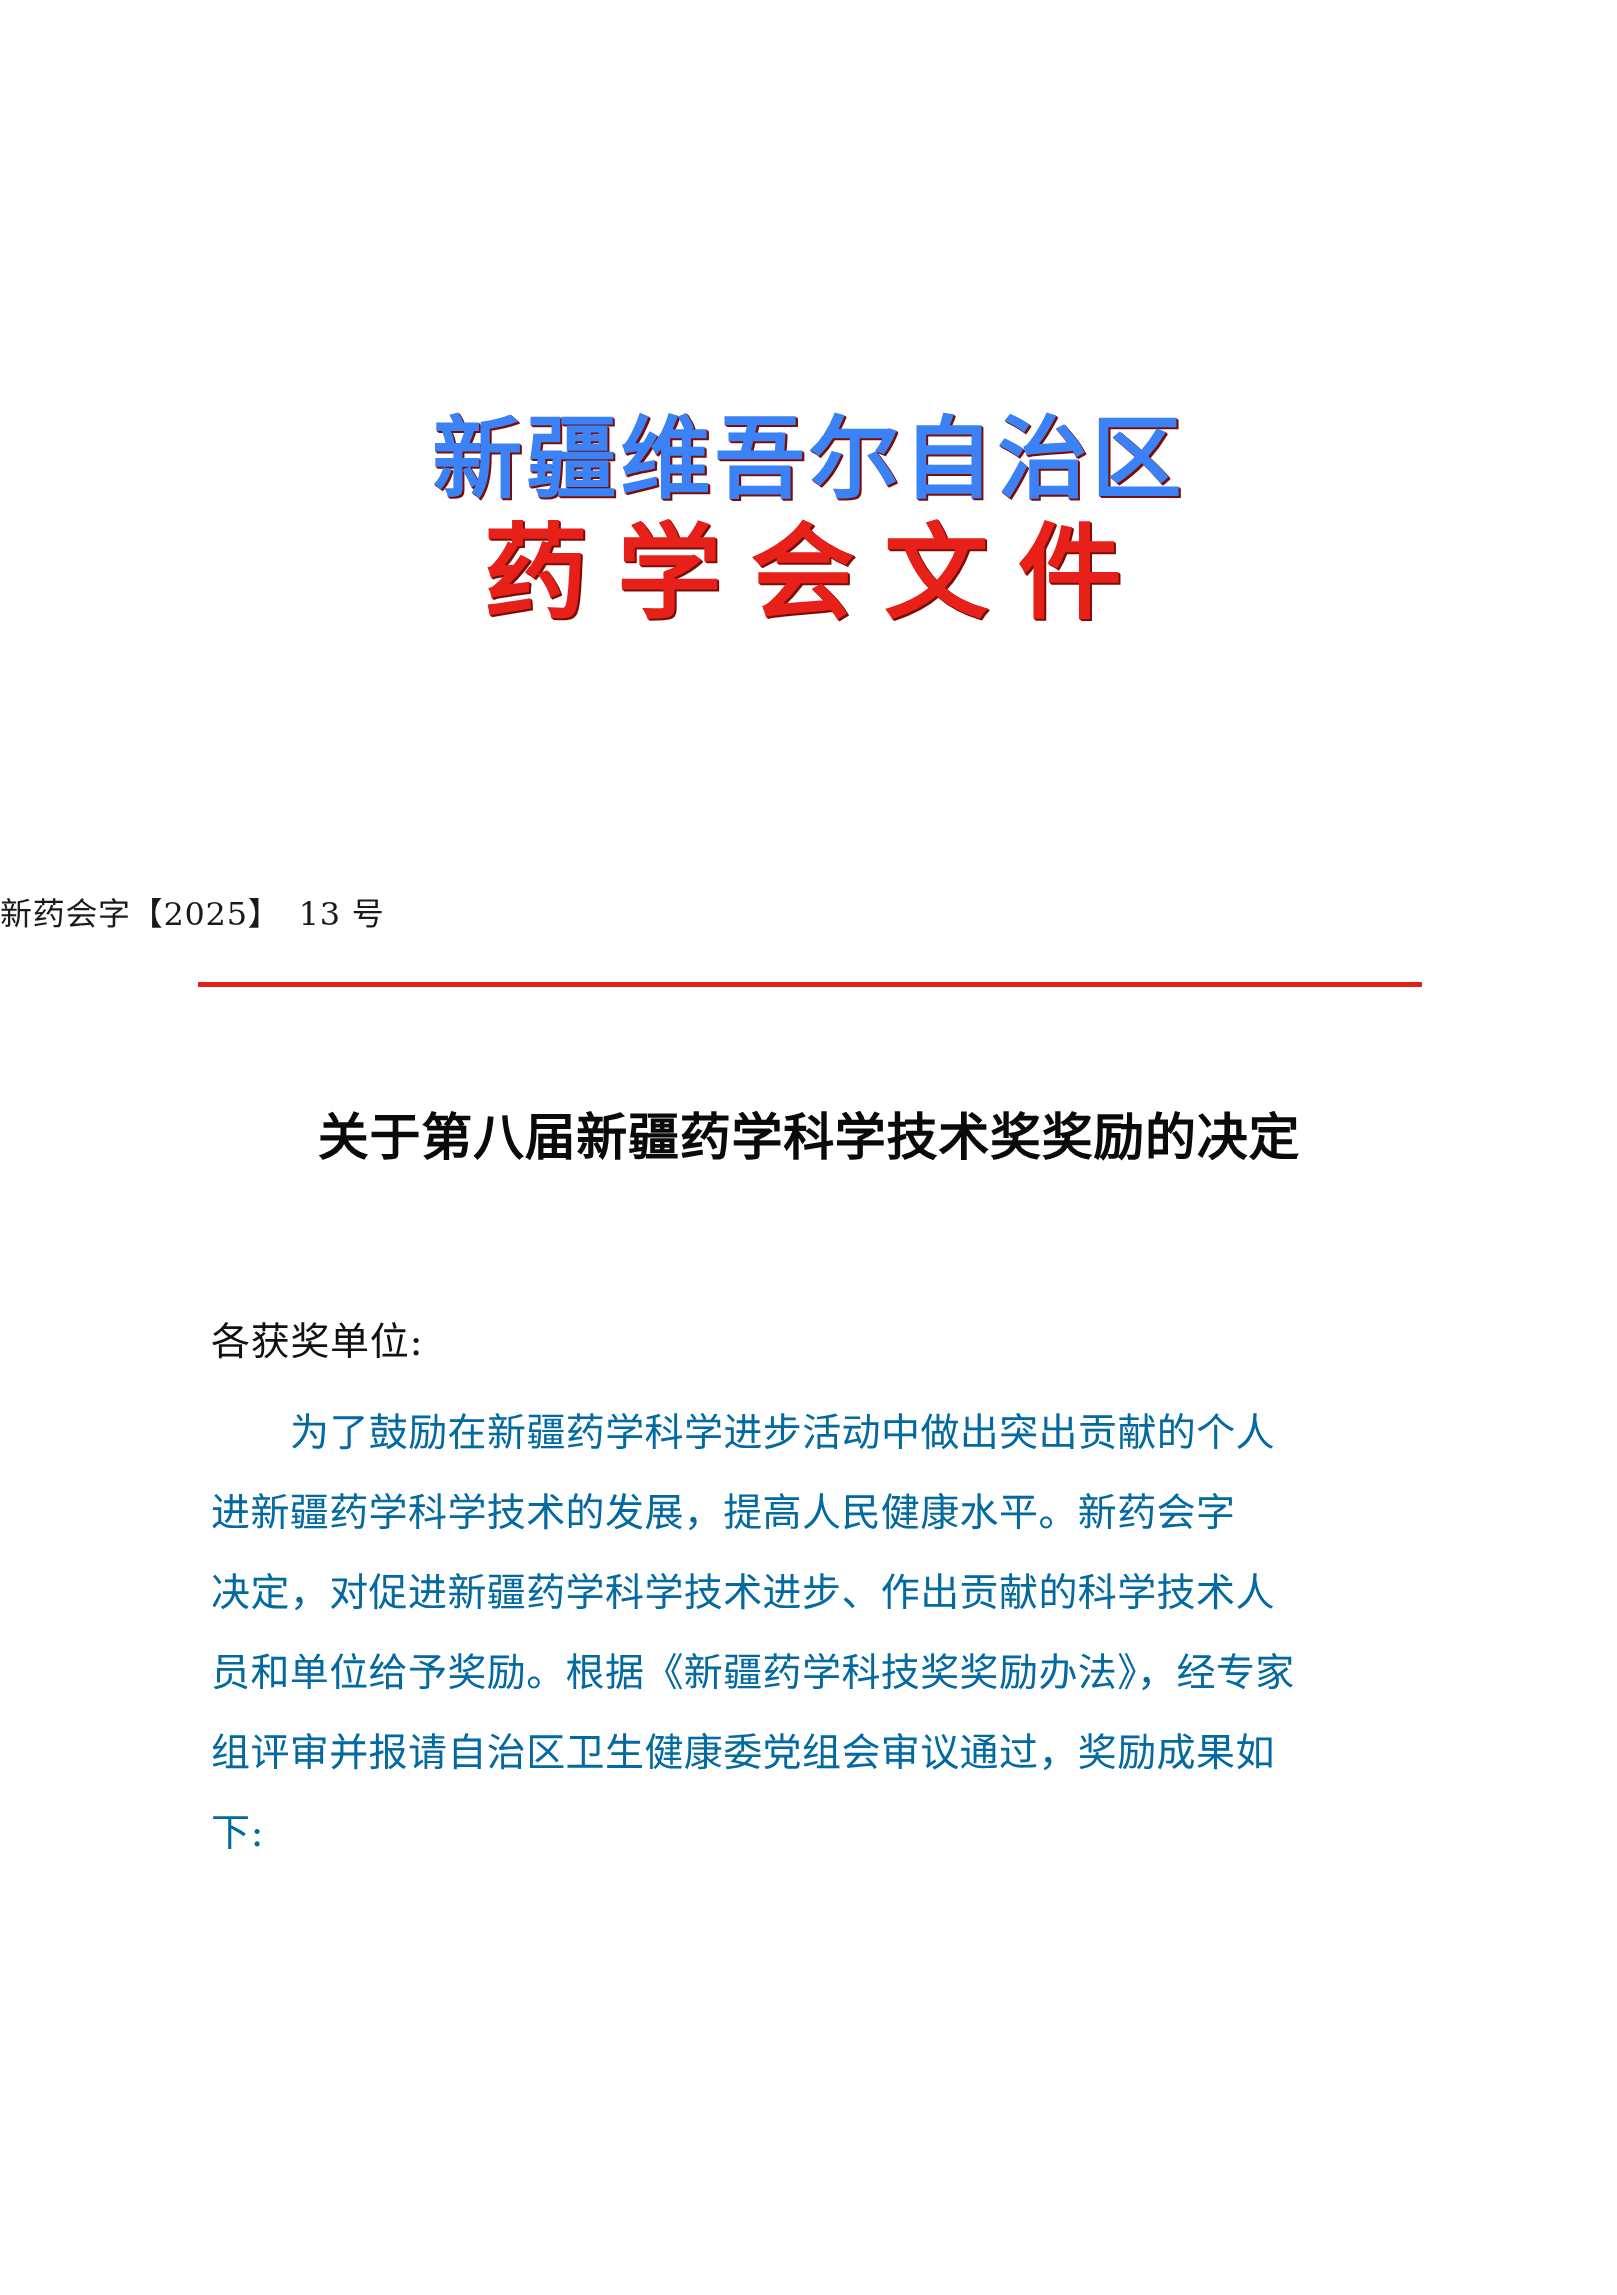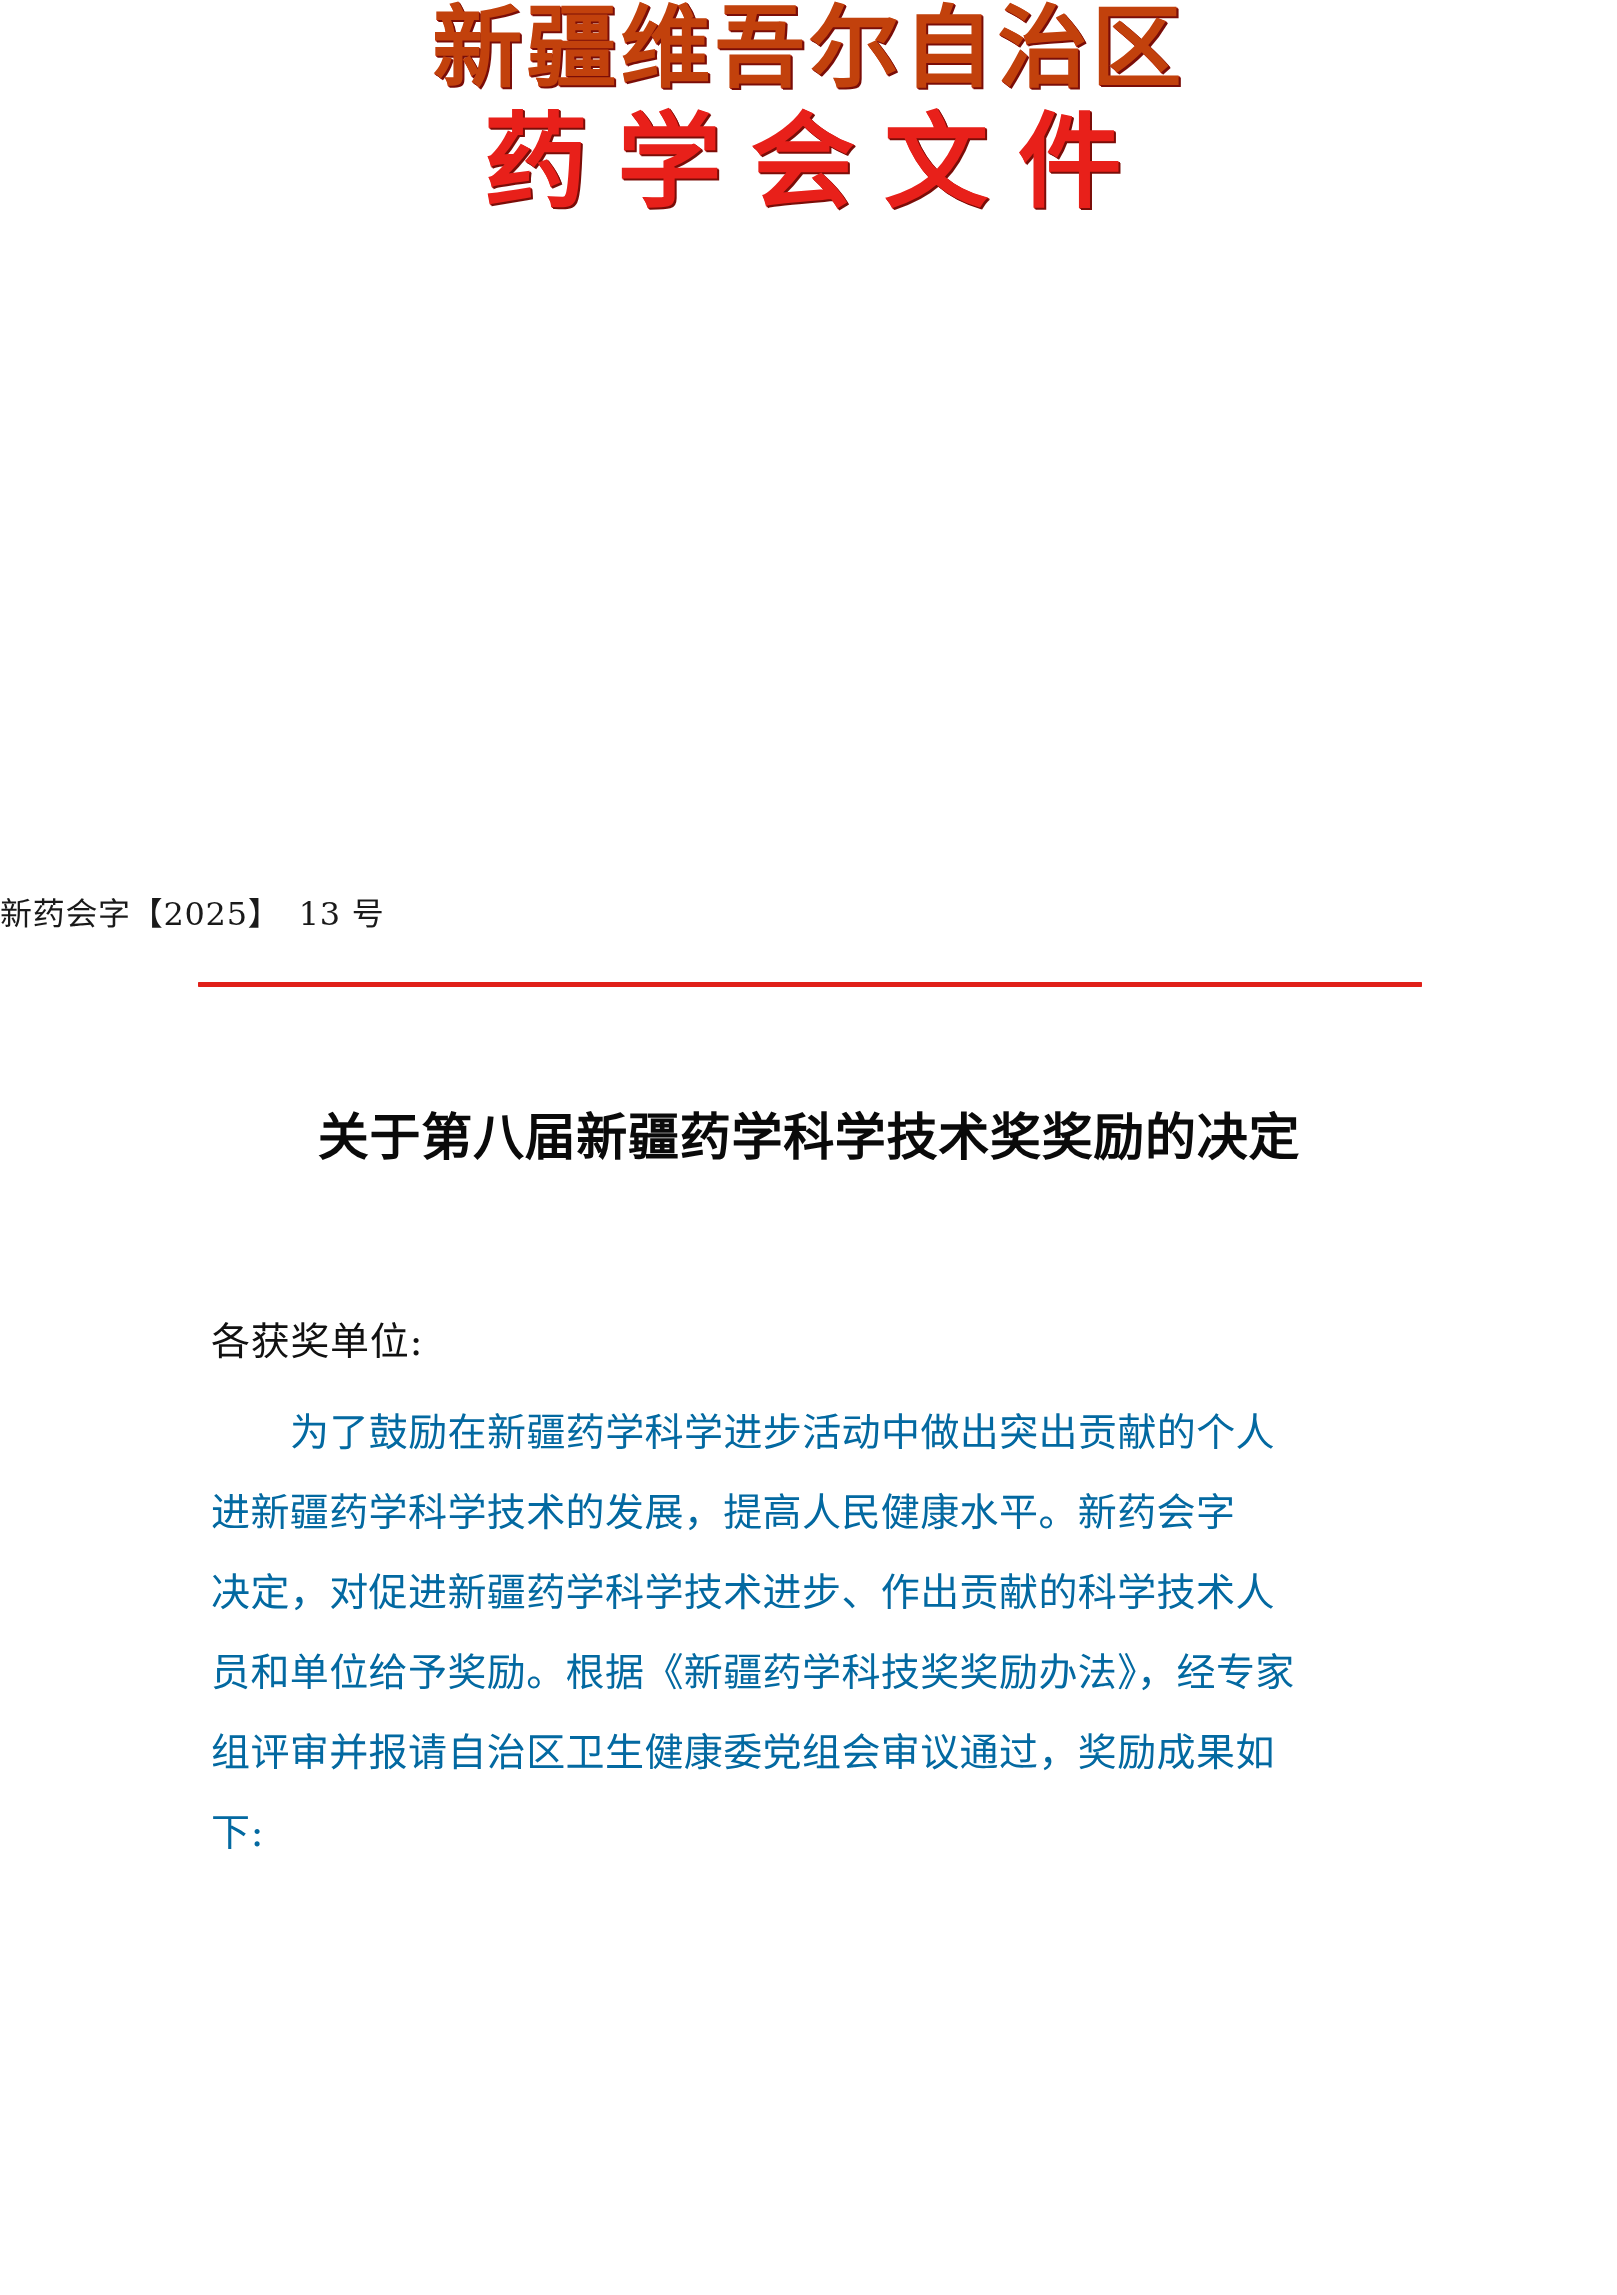--- a/index.html
+++ b/index.html
@@ -24,25 +24,26 @@
   
   .masthead {
     position: absolute;
     left: 0;
     top: 0;
     width: 100%;
     text-align: center;
   }
 
   .masthead-line1 {
+    margin-top: 411px;
     font-family: "DejaVu Serif", "Liberation Serif", serif;
     font-weight: 700;
     font-size: 90px;
     line-height: 1.05;
-    color: #c2410c;
+    color: #3b82f6;
     letter-spacing: 4.2px;
     text-shadow:
        2.1px 2.1px 0 #7a0d08,
        1.4px 1.4px 0 #9c1109,
        0.7px 0.7px 0 #c4160e;
     white-space: nowrap;
   }
 
   .masthead-line2 {
     margin-top: 12px;

